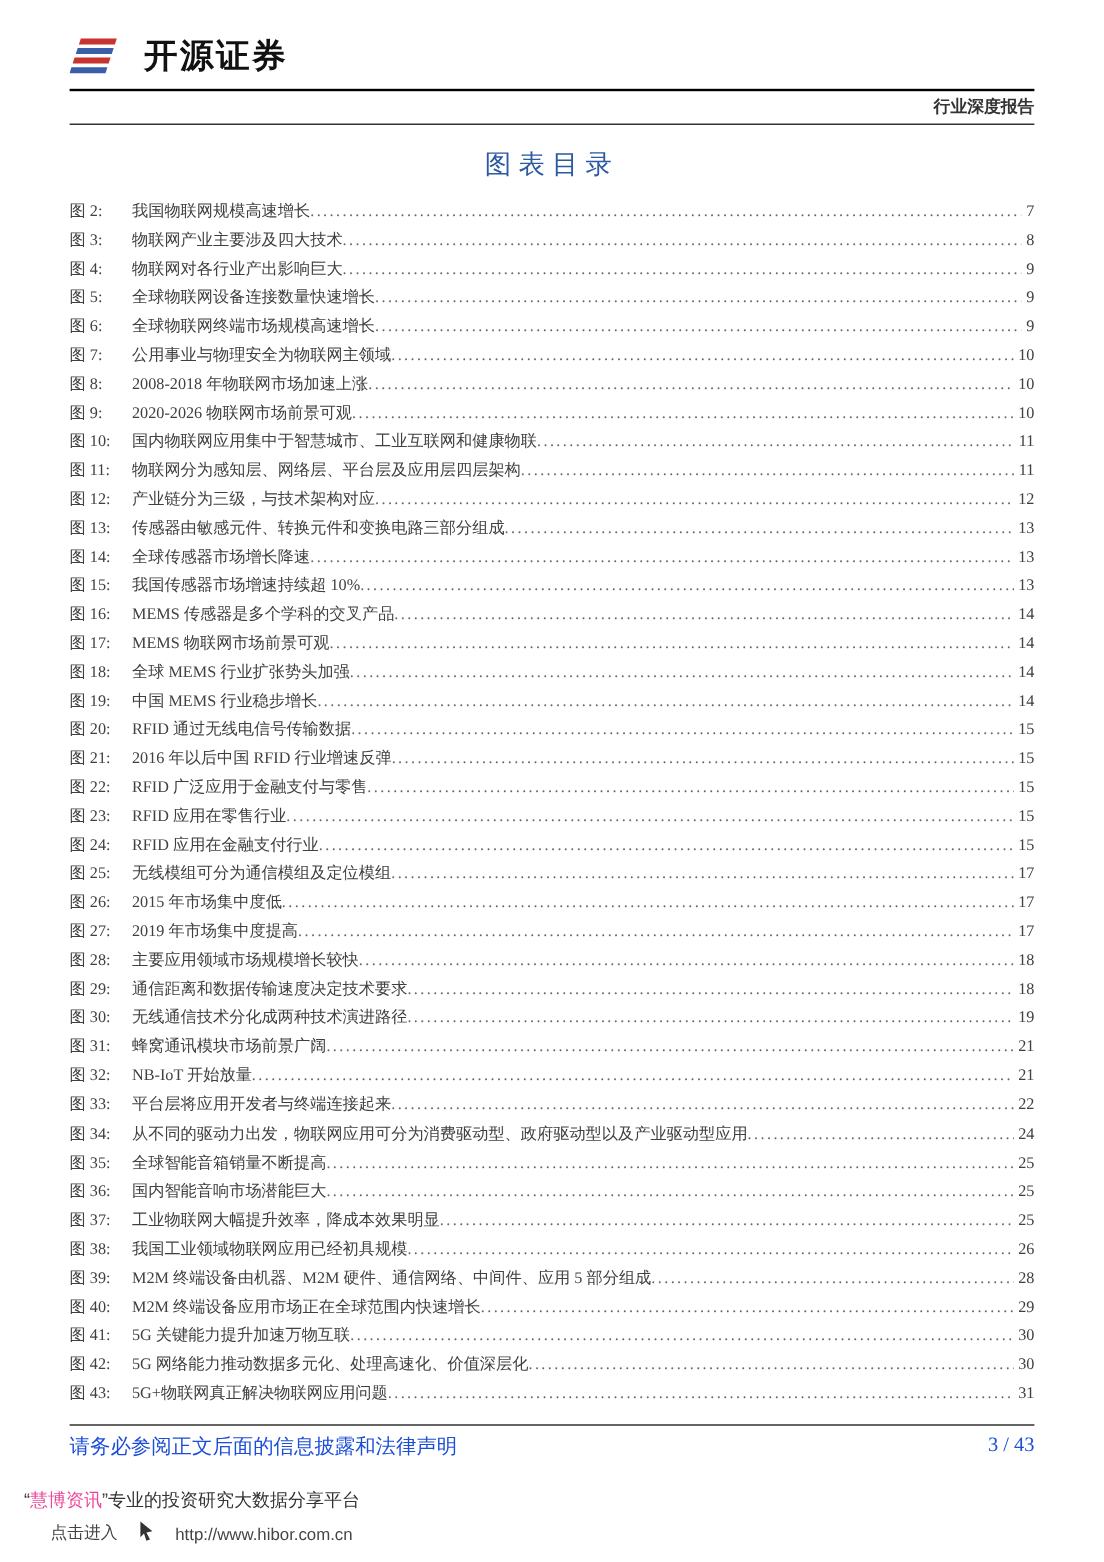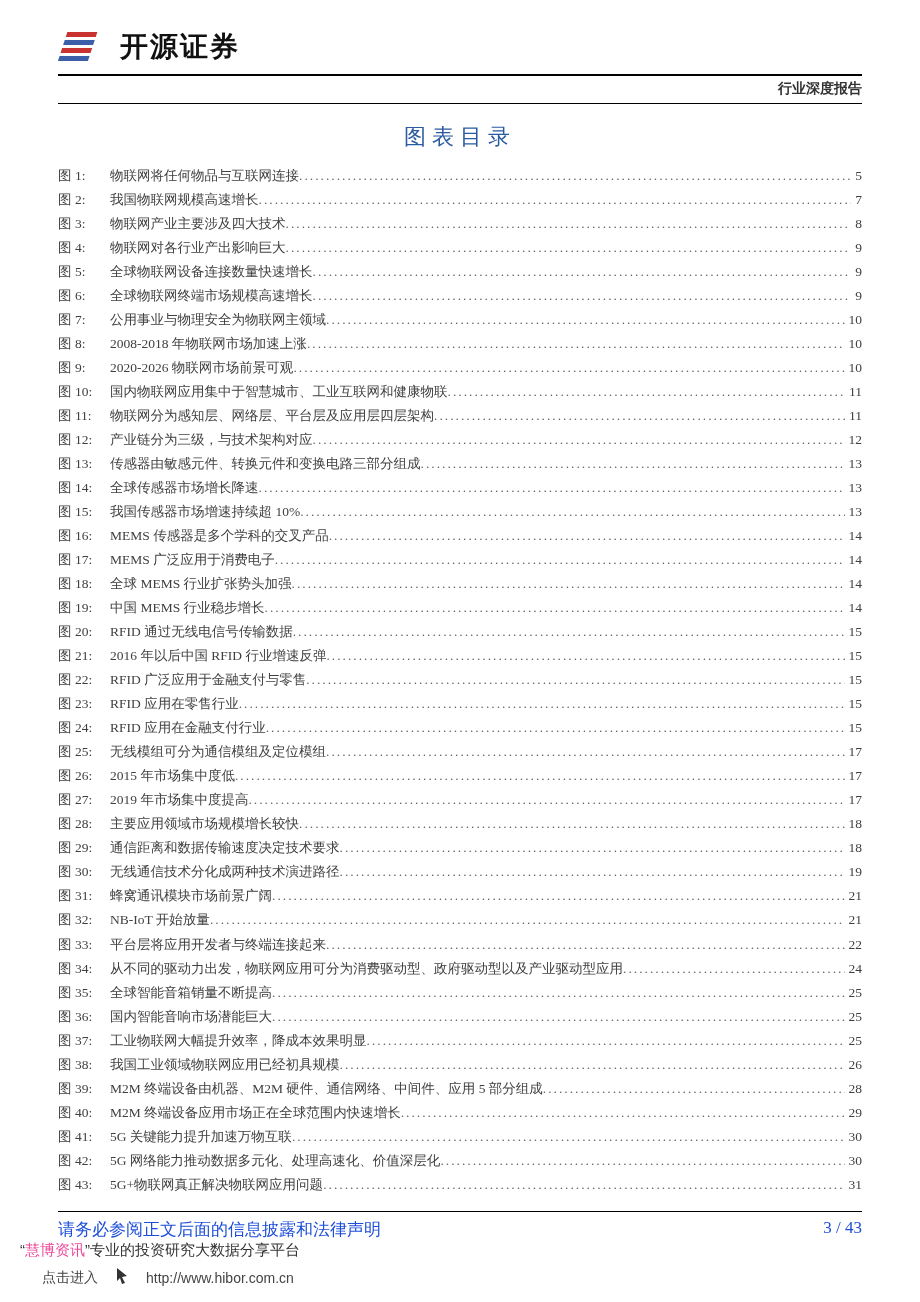--- a/index.html
+++ b/index.html
@@ -44,26 +44,20 @@
     <span class="logo-text">开源证券</span>
   </div>
   <div class="rule-thick"></div>
   <div class="header-sub">行业深度报告</div>
   <div class="rule-thin"></div>
 
   <div class="toc-title">图表目录</div>
 
   <div class="toc" id="toc">
       <div class="toc-row">
-        <span class="toc-label">图 1:</span>
-        <span class="toc-text">物联网将任何物品与互联网连接 </span>
-        <span class="toc-leader"></span>
-        <span class="toc-page"> 5</span>
-      </div>
-      <div class="toc-row">
         <span class="toc-label">图 2:</span>
         <span class="toc-text">我国物联网规模高速增长 </span>
         <span class="toc-leader"></span>
         <span class="toc-page"> 7</span>
       </div>
       <div class="toc-row">
         <span class="toc-label">图 3:</span>
         <span class="toc-text">物联网产业主要涉及四大技术 </span>
         <span class="toc-leader"></span>
         <span class="toc-page"> 8</span>
@@ -141,21 +135,21 @@
         <span class="toc-page"> 13</span>
       </div>
       <div class="toc-row">
         <span class="toc-label">图 16:</span>
         <span class="toc-text">MEMS 传感器是多个学科的交叉产品 </span>
         <span class="toc-leader"></span>
         <span class="toc-page"> 14</span>
       </div>
       <div class="toc-row">
         <span class="toc-label">图 17:</span>
-        <span class="toc-text">MEMS 广泛应用于消费电子 </span>
+        <span class="toc-text">MEMS 物联网市场前景可观 </span>
         <span class="toc-leader"></span>
         <span class="toc-page"> 14</span>
       </div>
       <div class="toc-row">
         <span class="toc-label">图 18:</span>
         <span class="toc-text">全球 MEMS 行业扩张势头加强 </span>
         <span class="toc-leader"></span>
         <span class="toc-page"> 14</span>
       </div>
       <div class="toc-row">

